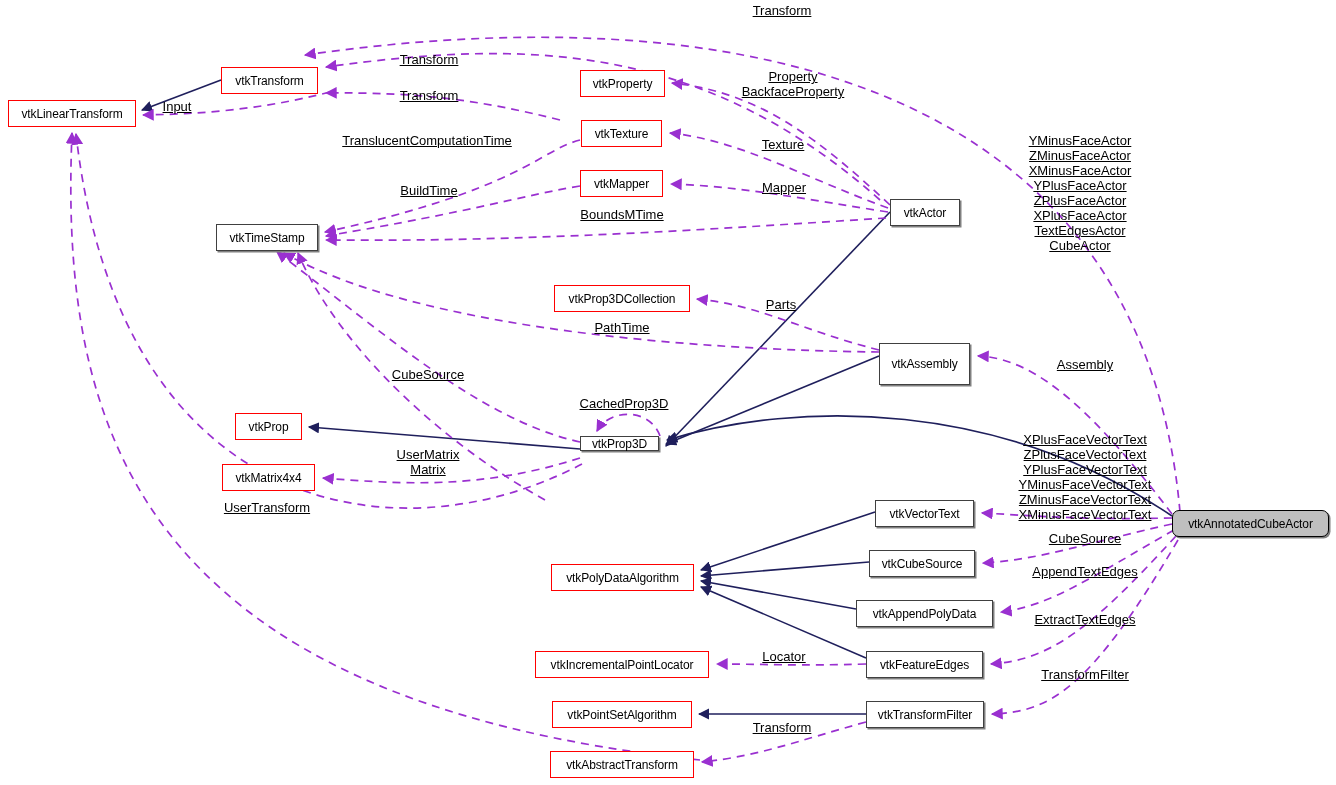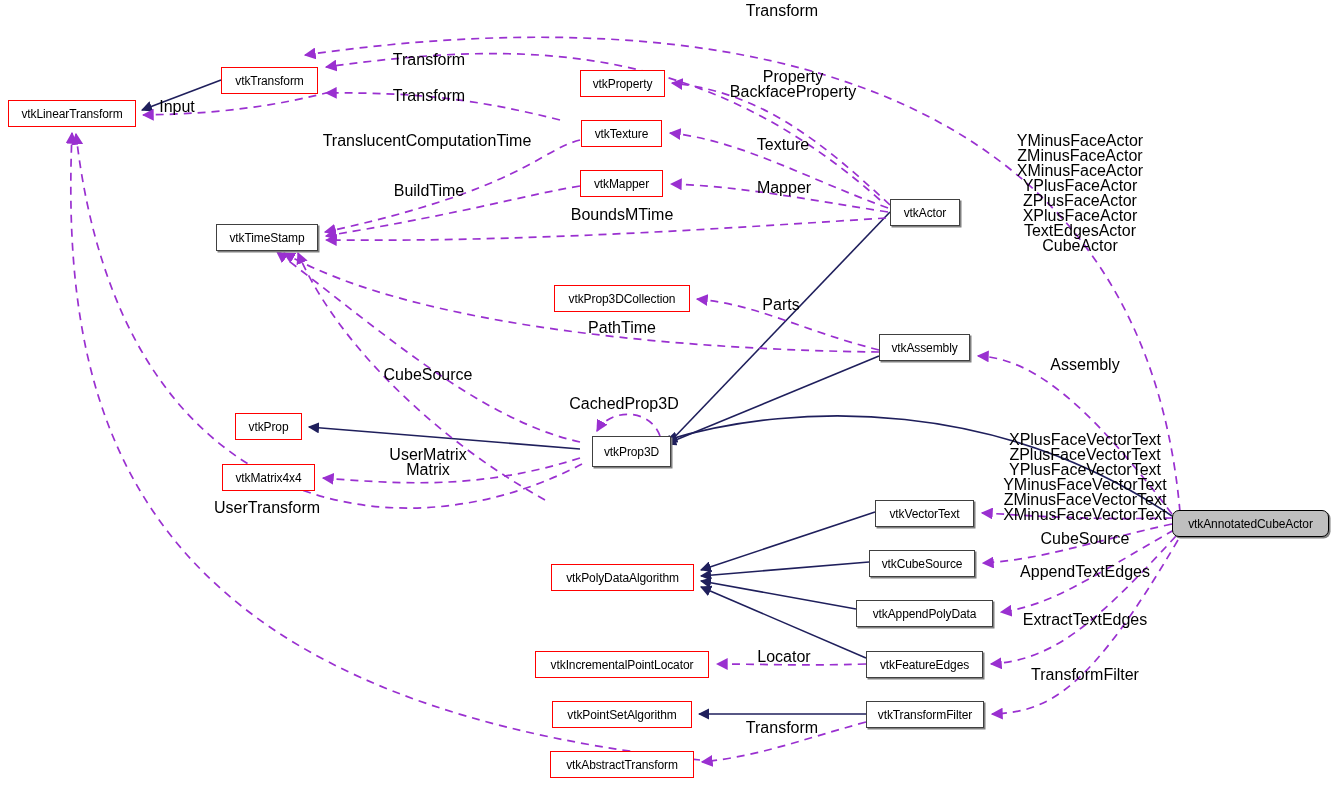--- a/index.html
+++ b/index.html
@@ -46,26 +46,27 @@
     border: 1.5px solid #404040;
     box-shadow: 1.5px 1.5px 0 0 #808080;
   }
   .node.focus {
     border: 1.5px solid #000000;
     background: #bfbfbf;
     box-shadow: 1.5px 1.5px 0 0 #808080;
   }
   .edge-label {
     position: absolute;
-    font-size: 16px;
+    font-size: 13px;
     color: #000000;
     white-space: pre;
     line-height: 15px;
     text-align: center;
     transform: translateX(-50%);
+    text-decoration: underline;
   }
 </style>
 </head>
 <body>
 
 <div id="diagram">
 
   <svg id="edge-layer" viewBox="0 0 1336 785" width="1336" height="785" xmlns="http://www.w3.org/2000/svg">
     <defs>
       <marker id="arrowBlue" viewBox="0 0 10 10" refX="9" refY="5" markerWidth="7" markerHeight="7" orient="auto-start-reverse">
@@ -157,23 +158,23 @@
 
   <div id="nodes">
       <div class="node red" style="left: 8px; top: 100px; width: 128px; height: 27px;">vtkLinearTransform</div>
       <div class="node red" style="left: 221px; top: 67px; width: 97px; height: 27px;">vtkTransform</div>
       <div class="node red" style="left: 580px; top: 70px; width: 85px; height: 27px;">vtkProperty</div>
       <div class="node red" style="left: 581px; top: 120px; width: 81px; height: 27px;">vtkTexture</div>
       <div class="node red" style="left: 580px; top: 170px; width: 83px; height: 27px;">vtkMapper</div>
       <div class="node black" style="left: 216px; top: 224px; width: 102px; height: 27px;">vtkTimeStamp</div>
       <div class="node black" style="left: 890px; top: 199px; width: 70px; height: 27px;">vtkActor</div>
       <div class="node red" style="left: 554px; top: 285px; width: 136px; height: 27px;">vtkProp3DCollection</div>
-      <div class="node black" style="left: 879px; top: 334px; width: 91px; height: 27px;">vtkAssembly</div>
+      <div class="node black" style="left: 879px; top: 343px; width: 91px; height: 42px;">vtkAssembly</div>
       <div class="node red" style="left: 235px; top: 413px; width: 67px; height: 27px;">vtkProp</div>
-      <div class="node black" style="left: 592px; top: 436px; width: 79px; height: 31px;">vtkProp3D</div>
+      <div class="node black" style="left: 580px; top: 436px; width: 79px; height: 15px;">vtkProp3D</div>
       <div class="node red" style="left: 222px; top: 464px; width: 93px; height: 27px;">vtkMatrix4x4</div>
       <div class="node black" style="left: 875px; top: 500px; width: 99px; height: 27px;">vtkVectorText</div>
       <div class="node focus" style="left: 1172px; top: 510px; width: 157px; height: 27px; border-radius: 7px;">vtkAnnotatedCubeActor</div>
       <div class="node black" style="left: 869px; top: 550px; width: 106px; height: 27px;">vtkCubeSource</div>
       <div class="node red" style="left: 551px; top: 564px; width: 143px; height: 27px;">vtkPolyDataAlgorithm</div>
       <div class="node black" style="left: 856px; top: 600px; width: 137px; height: 27px;">vtkAppendPolyData</div>
       <div class="node red" style="left: 535px; top: 651px; width: 174px; height: 27px;">vtkIncrementalPointLocator</div>
       <div class="node black" style="left: 866px; top: 651px; width: 117px; height: 27px;">vtkFeatureEdges</div>
       <div class="node red" style="left: 552px; top: 701px; width: 140px; height: 27px;">vtkPointSetAlgorithm</div>
       <div class="node black" style="left: 866px; top: 701px; width: 118px; height: 27px;">vtkTransformFilter</div>

